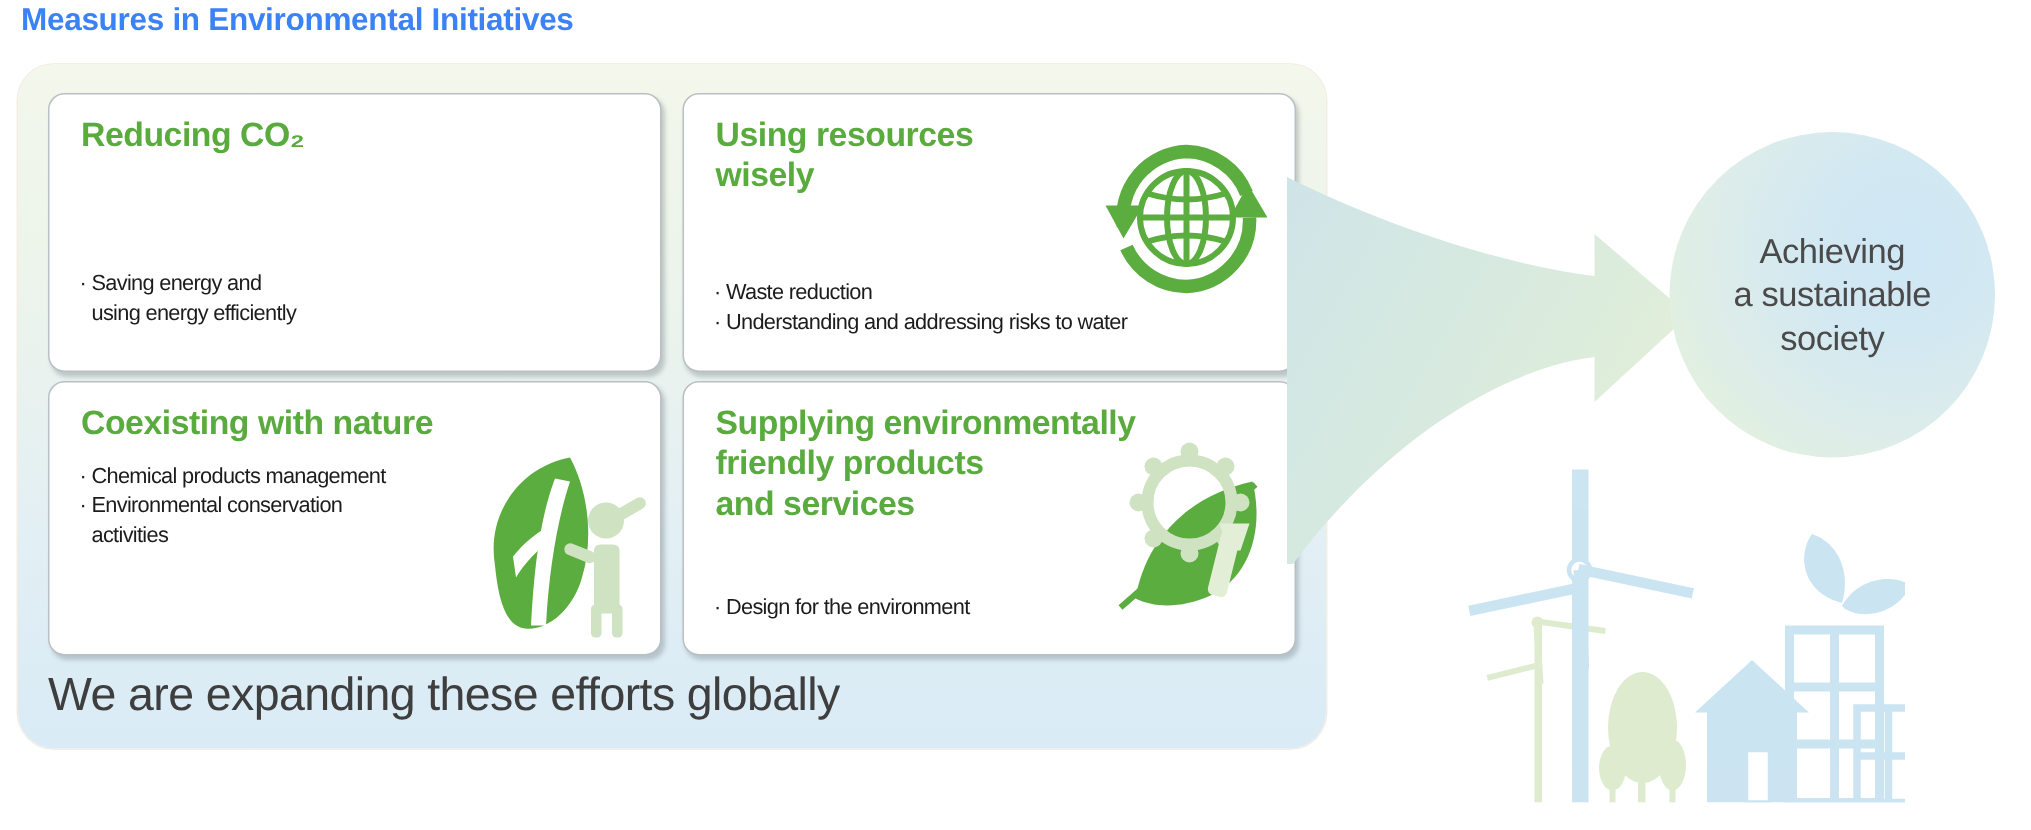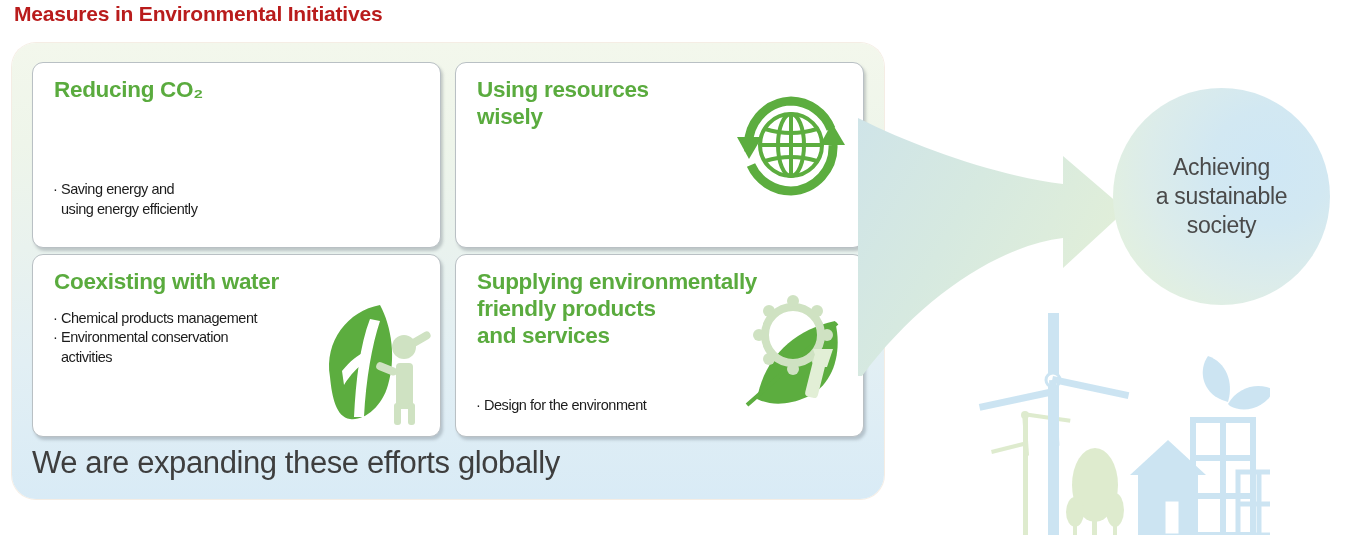--- a/index.html
+++ b/index.html
@@ -16,21 +16,21 @@
     -webkit-font-smoothing: antialiased;
   }
 
   
   #page-title {
     position: absolute;
     left: 14px;
     top: 2px;
     font-size: 21px;
     font-weight: 600;
-    color: #b91c1c;
+    color: #3b82f6;
     letter-spacing: -0.2px;
     white-space: nowrap;
   }
 
   
   #panel {
     position: absolute;
     left: 12px;
     top: 43px;
     width: 872px;
@@ -204,24 +204,28 @@
           <circle cx="60" cy="60" r="31"></circle>
           <ellipse cx="60" cy="60" rx="13" ry="31"></ellipse>
           <line x1="29" y1="60" x2="91" y2="60"></line>
           <path d="M 34,44 Q 60,52 86,44"></path>
           <path d="M 34,76 Q 60,68 86,76"></path>
           <line x1="60" y1="29" x2="60" y2="91"></line>
         </g>
       </svg>
     </div>
 
+    <div class="card-bullets">
+      <span class="bullet">· Waste reduction</span>
+      <span class="bullet">· Understanding and addressing risks to water</span>
+    </div>
   </div>
 
   <div class="card" id="card-nat">
-    <div class="card-title">Coexisting with water</div>
+    <div class="card-title">Coexisting with nature</div>
 
     <div class="card-icon" id="icon-nat">
       <svg viewBox="0 0 118 128" width="118" height="128" aria-hidden="true">
 
         <path d="M 14,78 C 8,42 32,12 64,6 C 76,28 80,60 72,86 C 66,108 48,122 34,120 C 20,118 16,98 14,78 Z" fill="#5cad3f"></path>
 
         <path d="M 54,20 C 44,46 40,80 38,118 L 48,118 C 50,80 56,46 64,22 Z" fill="#ffffff"></path>
         <path d="M 26,72 C 34,62 42,56 50,52 L 50,62 C 42,68 34,76 28,86 Z" fill="#ffffff"></path>
 
         <g fill="#cfe2c2">

